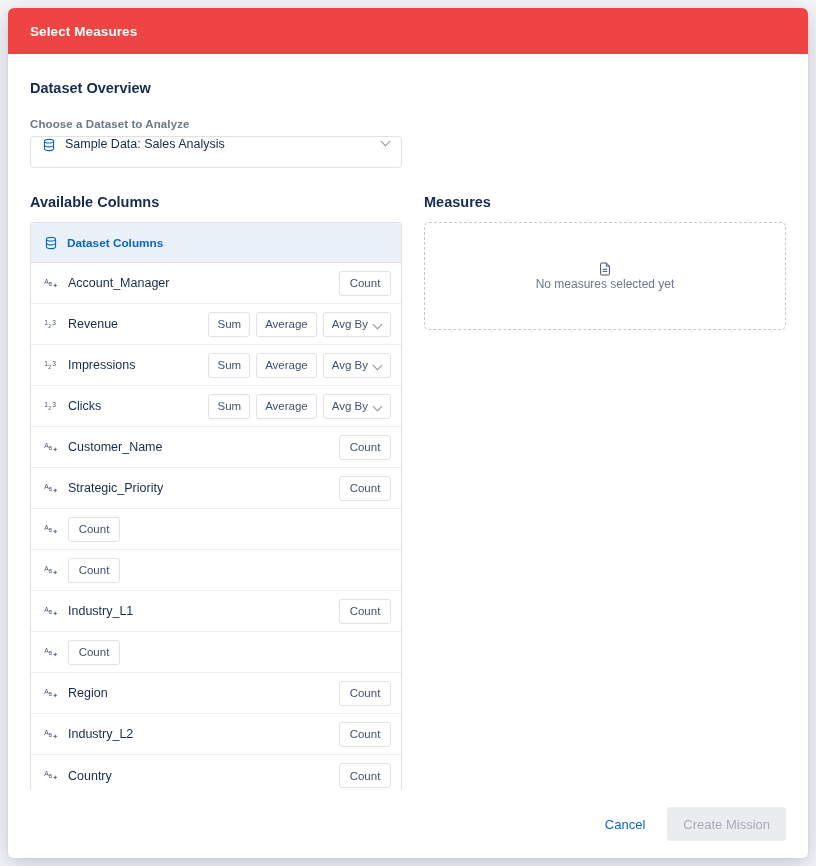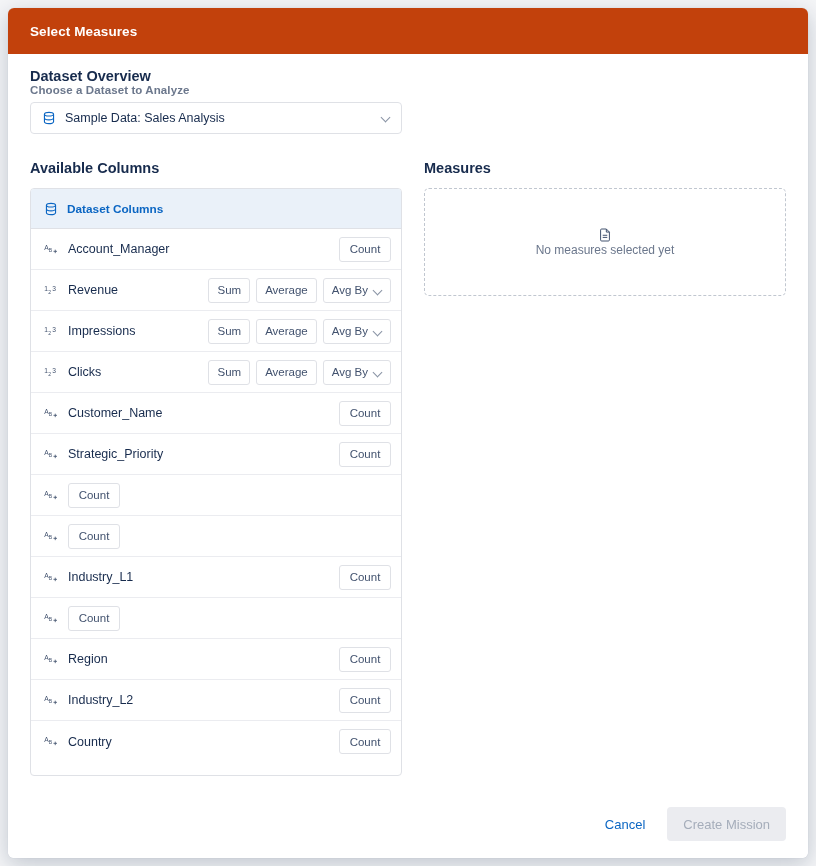--- a/index.html
+++ b/index.html
@@ -21,61 +21,60 @@
     background: #ffffff;
     border-radius: 6px;
     box-shadow: 0 6px 22px rgba(9,30,66,0.22), 0 0 1px rgba(9,30,66,0.18);
     overflow: hidden;
     display: flex;
     flex-direction: column;
   }
   
   .titlebar {
     height: 46px;
-    background: #c2410c;
+    background: #ef4444;
     color: #ffffff;
     display: flex;
     align-items: center;
     padding: 0 22px;
     flex: 0 0 auto;
   }
   .titlebar .title {
     font-size: 13.5px;
     font-weight: bold;
     letter-spacing: 0.1px;
   }
   
   .body {
     flex: 1 1 auto;
-    padding: 14px 22px 0 22px;
+    padding: 26px 22px 0 22px;
     position: relative;
     overflow: hidden;
   }
   h2.section {
     margin: 0;
     font-size: 14.5px;
     font-weight: bold;
     color: #172B4D;
   }
-  .dataset-block { }
+  .dataset-block { margin-top: 22px; }
   .field-label {
     font-size: 11.5px;
     font-weight: bold;
     color: #6B778C;
     margin-bottom: 6px;
     letter-spacing: 0.1px;
   }
   .select {
     width: 372px;
     height: 32px;
     border: 1px solid #DFE1E6;
     border-radius: 4px;
     background: #ffffff;
     display: flex;
-    align-items: center;
     padding: 0 10px;
     gap: 8px;
     cursor: pointer;
   }
   .select .sel-text {
     flex: 1 1 auto;
     font-size: 12.5px;
     color: #172B4D;
     white-space: nowrap;
     overflow: hidden;

